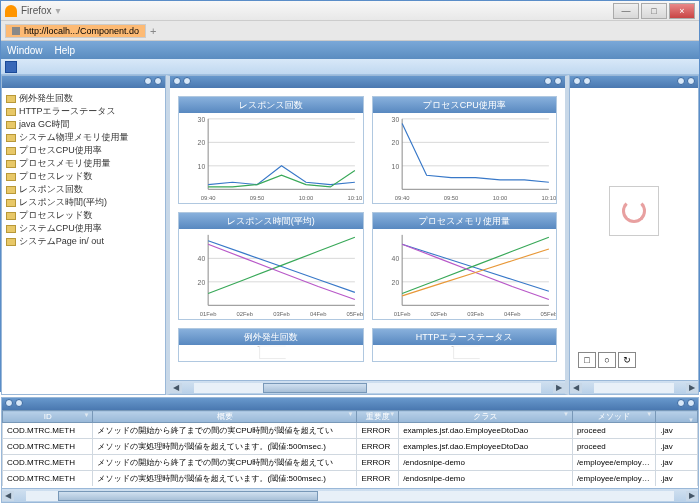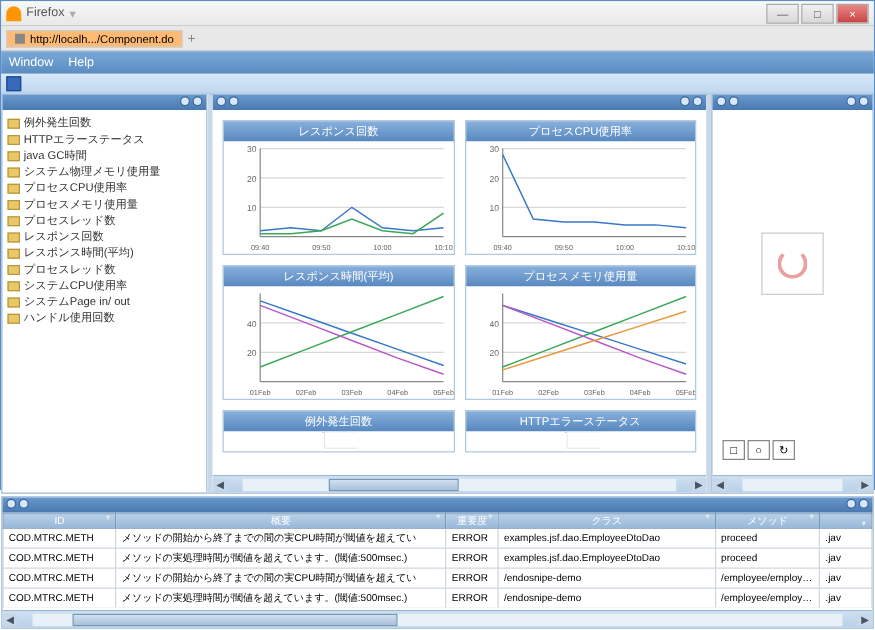--- a/index.html
+++ b/index.html
@@ -130,24 +130,20 @@
             <span>プロセスレッド数</span>
           </div>
           <div class="tree-item">
             <span class="folder"></span>
             <span>システムCPU使用率</span>
           </div>
           <div class="tree-item">
             <span class="folder"></span>
             <span>システムPage in/ out</span>
           </div>
-          <div class="tree-item">
-            <span class="folder"></span>
-            <span>ハンドル使用回数</span>
-          </div>
         </div>
     </div>
 
     <div class="center-pane">
       <div class="pane-hdr">
           <div class="pane-dots l">
             <div class="pane-dot"></div>
             <div class="pane-dot"></div>
           </div>
           <div class="pane-dots r">

